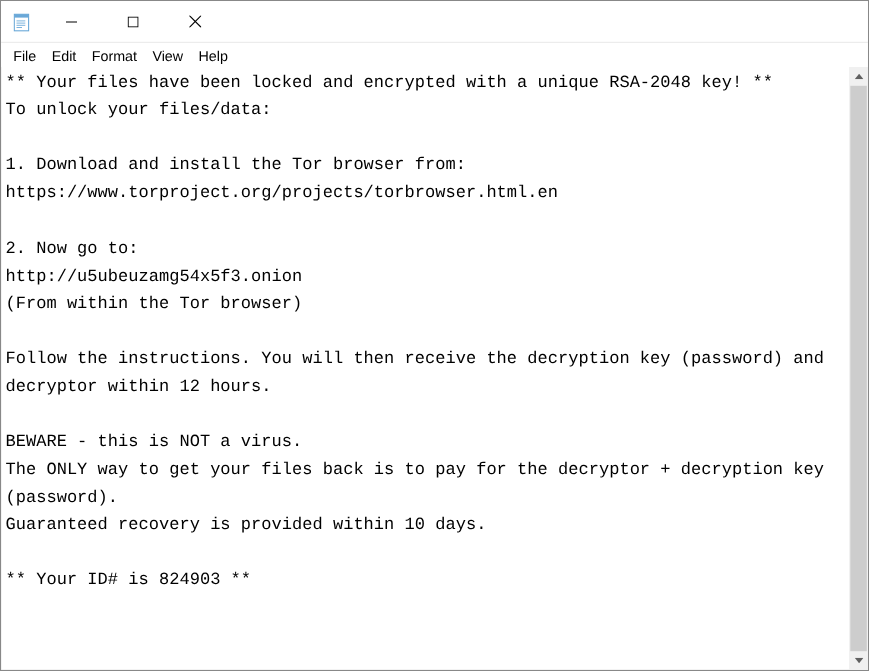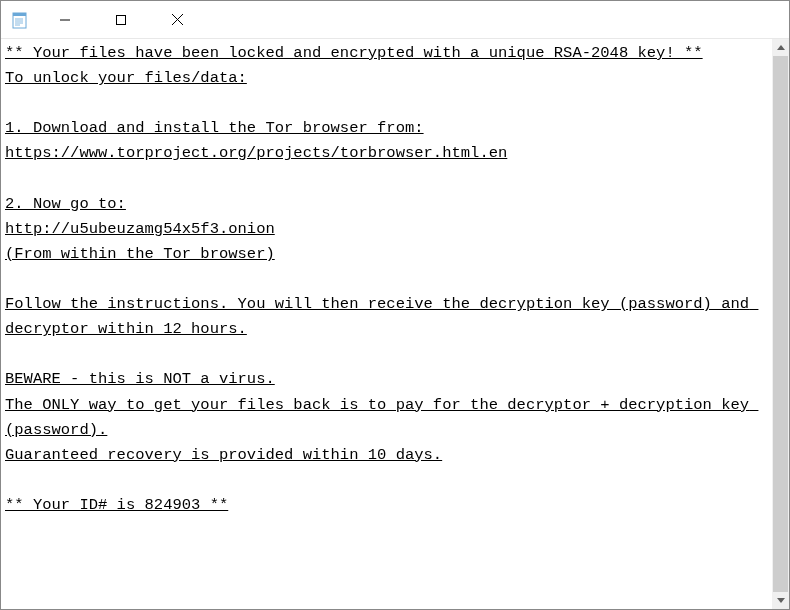--- a/index.html
+++ b/index.html
@@ -82,21 +82,20 @@
       font-family: Consolas, "Courier New", monospace;
       font-size: 15.5px;
       line-height: 1.62;
       white-space: pre-wrap;
       word-wrap: break-word;
       padding: 2px 4px;
       color: #000;
       overflow-y: auto;
       border: none;
       outline: none;
-      text-decoration: underline;
     }
     .scrollbar-v {
       width: 17px;
       background: #f0f0f0;
       display: flex;
       flex-direction: column;
     }
     .scroll-arrow {
       height: 17px;
       display: flex;
@@ -147,20 +146,27 @@
       </button>
       <button class="titlebar-btn close">
         <svg width="11" height="11" viewBox="0 0 11 11">
           <line x1="0" y1="0" x2="11" y2="11" stroke="#000" stroke-width="1"></line>
           <line x1="11" y1="0" x2="0" y2="11" stroke="#000" stroke-width="1"></line>
         </svg>
       </button>
     </div>
   </div>
 
+  <div class="menubar">
+    <span class="menu-item">File</span>
+    <span class="menu-item">Edit</span>
+    <span class="menu-item">Format</span>
+    <span class="menu-item">View</span>
+    <span class="menu-item">Help</span>
+  </div>
 
   <div class="content-wrap">
     <div class="text-area">** Your files have been locked and encrypted with a unique RSA-2048 key! **
 To unlock your files/data:
 
 1. Download and install the Tor browser from:
 https://www.torproject.org/projects/torbrowser.html.en
 
 2. Now go to:
 http://u5ubeuzamg54x5f3.onion

